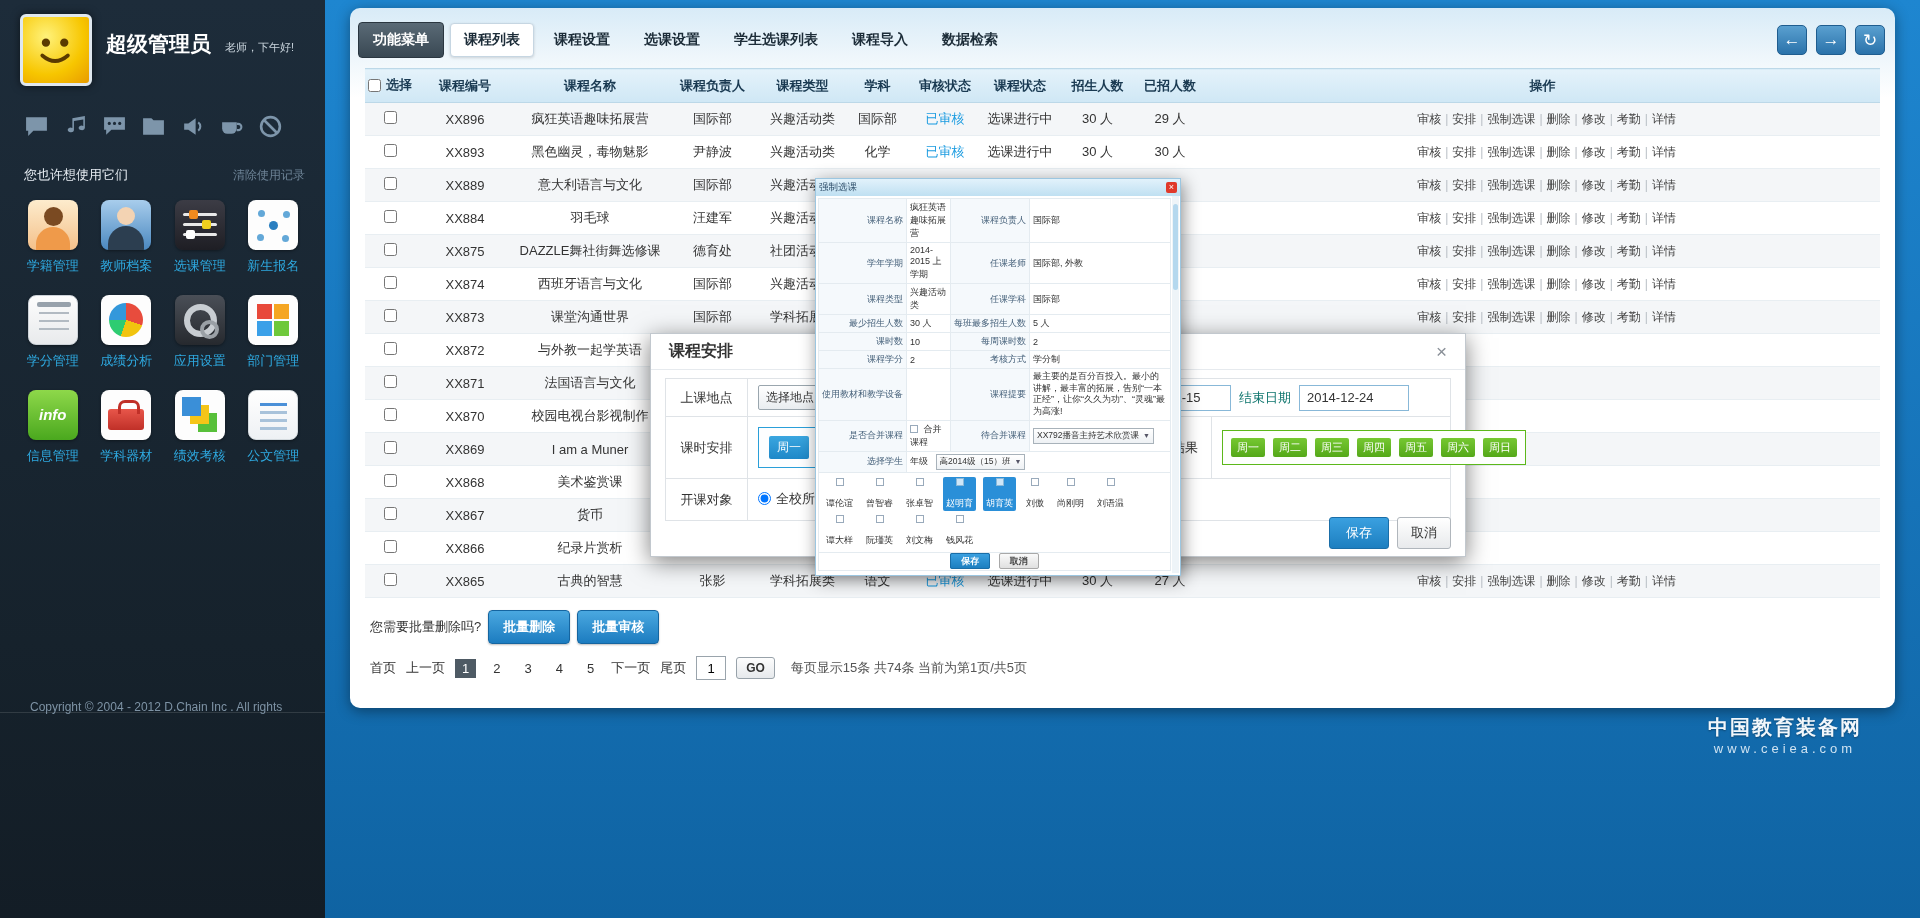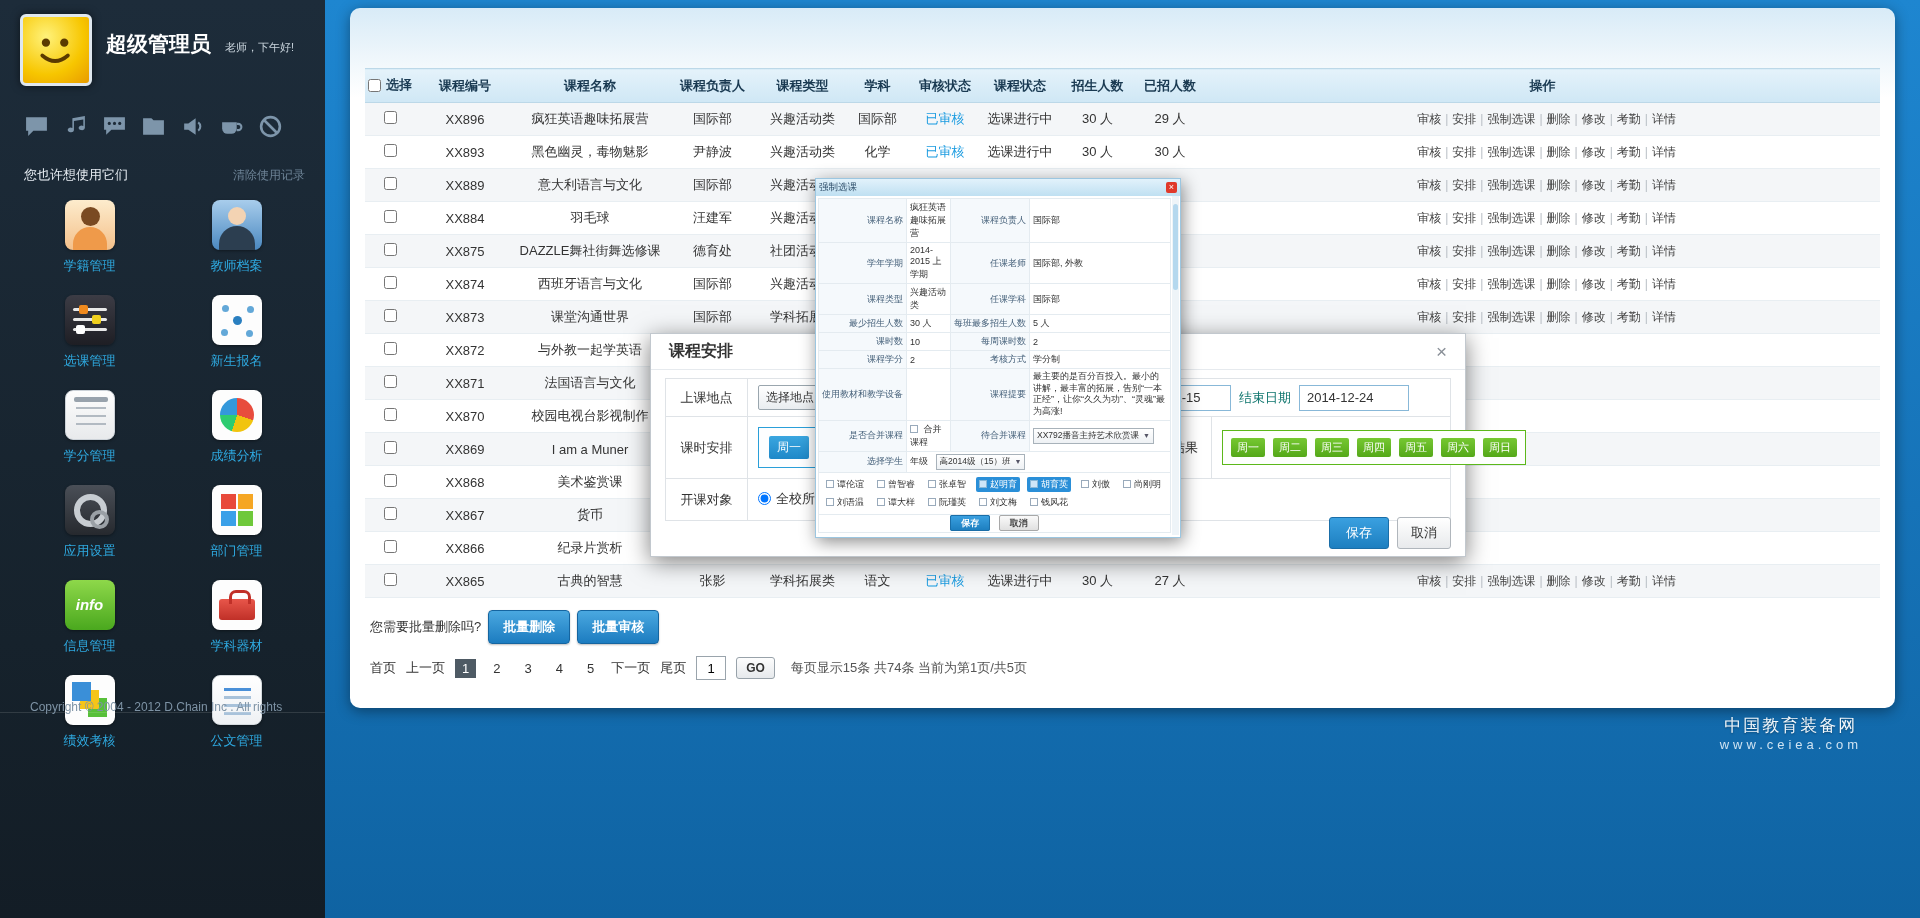--- a/index.html
+++ b/index.html
@@ -20,21 +20,21 @@
   .user-title { font-size: 21px; font-weight: bold; color: #ffffff; }
   .user-greeting { font-size: 11px; color: #c9d4dd; }
   .side-toolbar { position: absolute; left: 24px; top: 114px; display: flex; gap: 14px; }
   .tool-icon { width: 25px; height: 25px; color: #7d95aa; cursor: pointer; }
   .tool-icon svg { width: 100%; height: 100%; }
   .suggest-row { position: absolute; left: 24px; right: 20px; top: 166px;
     display: flex; justify-content: space-between; align-items: baseline; }
   .suggest-title { font-size: 13px; color: #e8eef4; }
   .clear-link { font-size: 12px; color: #6d8396; cursor: pointer; }
   .app-grid { position: absolute; left: 16px; top: 200px; width: 294px;
-    display: grid; grid-template-columns: repeat(2, 1fr); row-gap: 20px; }
+    display: grid; grid-template-columns: repeat(4, 1fr); row-gap: 20px; }
   .app-item { display: flex; flex-direction: column; align-items: center; gap: 7px; cursor: pointer; }
   .app-label { font-size: 13px; color: #2ea9e0; white-space: nowrap; }
   .tile { width: 50px; height: 50px; border-radius: 8px; position: relative; overflow: hidden;
     box-shadow: 0 1px 3px rgba(0,0,0,.4); }
   .tile-girl-avatar { background: linear-gradient(180deg,#fdeccd,#f4c08a); }
   .tile-girl-avatar::before { content:""; position:absolute; left:16px; top:7px; width:19px; height:19px; border-radius:50%; background:#7a4a22; }
   .tile-girl-avatar::after { content:""; position:absolute; left:8px; top:27px; width:34px; height:24px; border-radius:17px 17px 0 0; background:#ef9a4a; }
   .tile-woman-avatar { background: linear-gradient(180deg,#a8cdec,#4a88c0); }
   .tile-woman-avatar::before { content:""; position:absolute; left:16px; top:7px; width:18px; height:18px; border-radius:50%; background:#f3d3b3; }
   .tile-woman-avatar::after { content:""; position:absolute; left:7px; top:26px; width:36px; height:25px; border-radius:18px 18px 0 0; background:#2c3e50; }
@@ -116,21 +116,21 @@
   .page-link { cursor: pointer; }
   .page-numbers { display: flex; gap: 10px; align-items: center; }
   .page-num { cursor: pointer; padding: 2px 7px; }
   .page-num.active { background: #4e5a64; color: #fff; }
   .goto-input { width: 30px; height: 24px; border: 1px solid #9aa4ac; text-align: center; font-size: 13px; }
   .go-btn { border: 1px solid #98a2aa; background: linear-gradient(180deg,#fdfdfd,#e6e9ec);
     padding: 3px 9px; border-radius: 3px; font-weight: bold; font-size: 12px; color: #333; cursor: pointer; }
   .page-info { color: #555; margin-left: 6px; }
   
   .watermark { position: absolute; right: 58px; top: 714px; text-align: center; }
-  .wm-line1 { font-size: 17px; font-weight: normal; color: #f2f7fb; letter-spacing: 2px; text-shadow: 0 1px 2px rgba(0,0,0,.35); }
+  .wm-line1 { font-size: 20px; font-weight: bold; color: #f2f7fb; letter-spacing: 2px; text-shadow: 0 1px 2px rgba(0,0,0,.35); }
   .wm-line2 { font-size: 13px; color: #cfe3f2; letter-spacing: 4px; }
 
   
   .modal-force { position: absolute; left: 815px; top: 178px; width: 366px; z-index: 60;
     background: #fff; border: 1px solid #9cc6e0; box-shadow: 2px 4px 16px rgba(0,0,0,.45); }
   .mf-titlebar { height: 17px; background: linear-gradient(180deg,#e2f2fb,#bfe0f2);
     display: flex; justify-content: space-between; align-items: center; padding: 0 3px;
     font-size: 9.5px; color: #2a4a66; }
   .mf-close { width: 11px; height: 11px; background: #e0392a; color: #fff; font-size: 9px; line-height: 11px;
     text-align: center; border-radius: 2px; cursor: pointer; }
@@ -139,22 +139,22 @@
   .mf-table td { border: 1px solid #e4ebf0; font-size: 9px; padding: 2px 3px; height: 14px; color: #333; }
   td.mf-label { background: #f5f9fc; color: #46617a; text-align: right; width: 64px; white-space: nowrap; }
   td.mf-label2 { background: #f5f9fc; color: #46617a; text-align: right; width: 72px; white-space: nowrap; }
   .mf-summary { font-size: 8px; line-height: 1.3; color: #555; }
   .mini-cb { display: inline-block; width: 8px; height: 8px; border: 1px solid #9ab; background: #fff;
     vertical-align: middle; margin-right: 3px; }
   .mini-select { display: inline-flex; align-items: center; gap: 4px; border: 1px solid #a8b2ba;
     background: linear-gradient(180deg,#fff,#eef1f4); font-size: 8.5px; padding: 1px 3px; color: #333; cursor: pointer; }
   .mini-caret { font-size: 7px; color: #556; }
   .student-grid { display: flex; flex-wrap: wrap; gap: 3px 7px; padding: 2px 1px; }
-  .stu-chip { display: inline-flex; align-items: center; gap: 3px; font-size: 9px; color: #333;
-    padding: 1px 3px; border-radius: 2px; cursor: pointer; }
+  .stu-chip { display: inline-flex; align-items: center; gap: 11px; font-size: 9px; color: #333;
+    padding: 1px 3px; border-radius: 2px; cursor: pointer; flex-direction: column; }
   .stu-chip .cb { width: 8px; height: 8px; border: 1px solid #9ab; background: #fff; display: inline-block; }
   .stu-chip.hl { background: #2a8fd8; color: #fff; }
   .stu-chip.hl .cb { background: #cfe6f8; border-color: #8ab8d8; }
   .mf-btn-row { text-align: center; padding: 4px 0 2px; font-weight: bold; }
   .mf-save { background: linear-gradient(180deg,#3aa0e0,#1d7fc0); color: #fff; font-size: 9px;
     padding: 2px 10px; border: 1px solid #1a6ea8; border-radius: 2px; cursor: pointer; margin-right: 6px; }
   .mf-cancel { background: linear-gradient(180deg,#fafafa,#e0e0e0); border: 1px solid #a8a8a8; color: #444;
     font-size: 9px; padding: 2px 10px; border-radius: 2px; cursor: pointer; }
   .mf-scroll { position: absolute; top: 0; right: 1px; bottom: 2px; width: 7px; background: #eef4f8; }
   .mf-thumb { position: absolute; top: 8px; left: 1px; width: 5px; height: 86px; background: #b5d8ee; border-radius: 3px; cursor: pointer; }
@@ -310,20 +310,36 @@
         <div class="tile tile-documents"></div>
         <div class="app-label">公文管理</div>
       </div>
     </div>
   <div class="side-divider"></div>
   <div class="copyright">Copyright © 2004 - 2012 D.Chain Inc . All rights</div>
 </div>
 
 <div class="main">
   <div class="panel">
+    <div class="nav">
+      <span class="menu-btn">功能菜单</span>
+      <span style="display:flex;gap:6px;" id="nav-tabs">
+          <span class="tab active">课程列表</span>
+          <span class="tab">课程设置</span>
+          <span class="tab">选课设置</span>
+          <span class="tab">学生选课列表</span>
+          <span class="tab">课程导入</span>
+          <span class="tab">数据检索</span>
+        </span>
+      <span class="nav-actions">
+        <span class="nav-btn">←</span>
+        <span class="nav-btn">→</span>
+        <span class="nav-btn">↻</span>
+      </span>
+    </div>
 
     <table class="course-table">
       <colgroup>
         <col style="width:50px">
           <col style="width:100px">
           <col style="width:150px">
           <col style="width:95px">
         <col style="width:85px">
           <col style="width:65px">
           <col style="width:70px">

